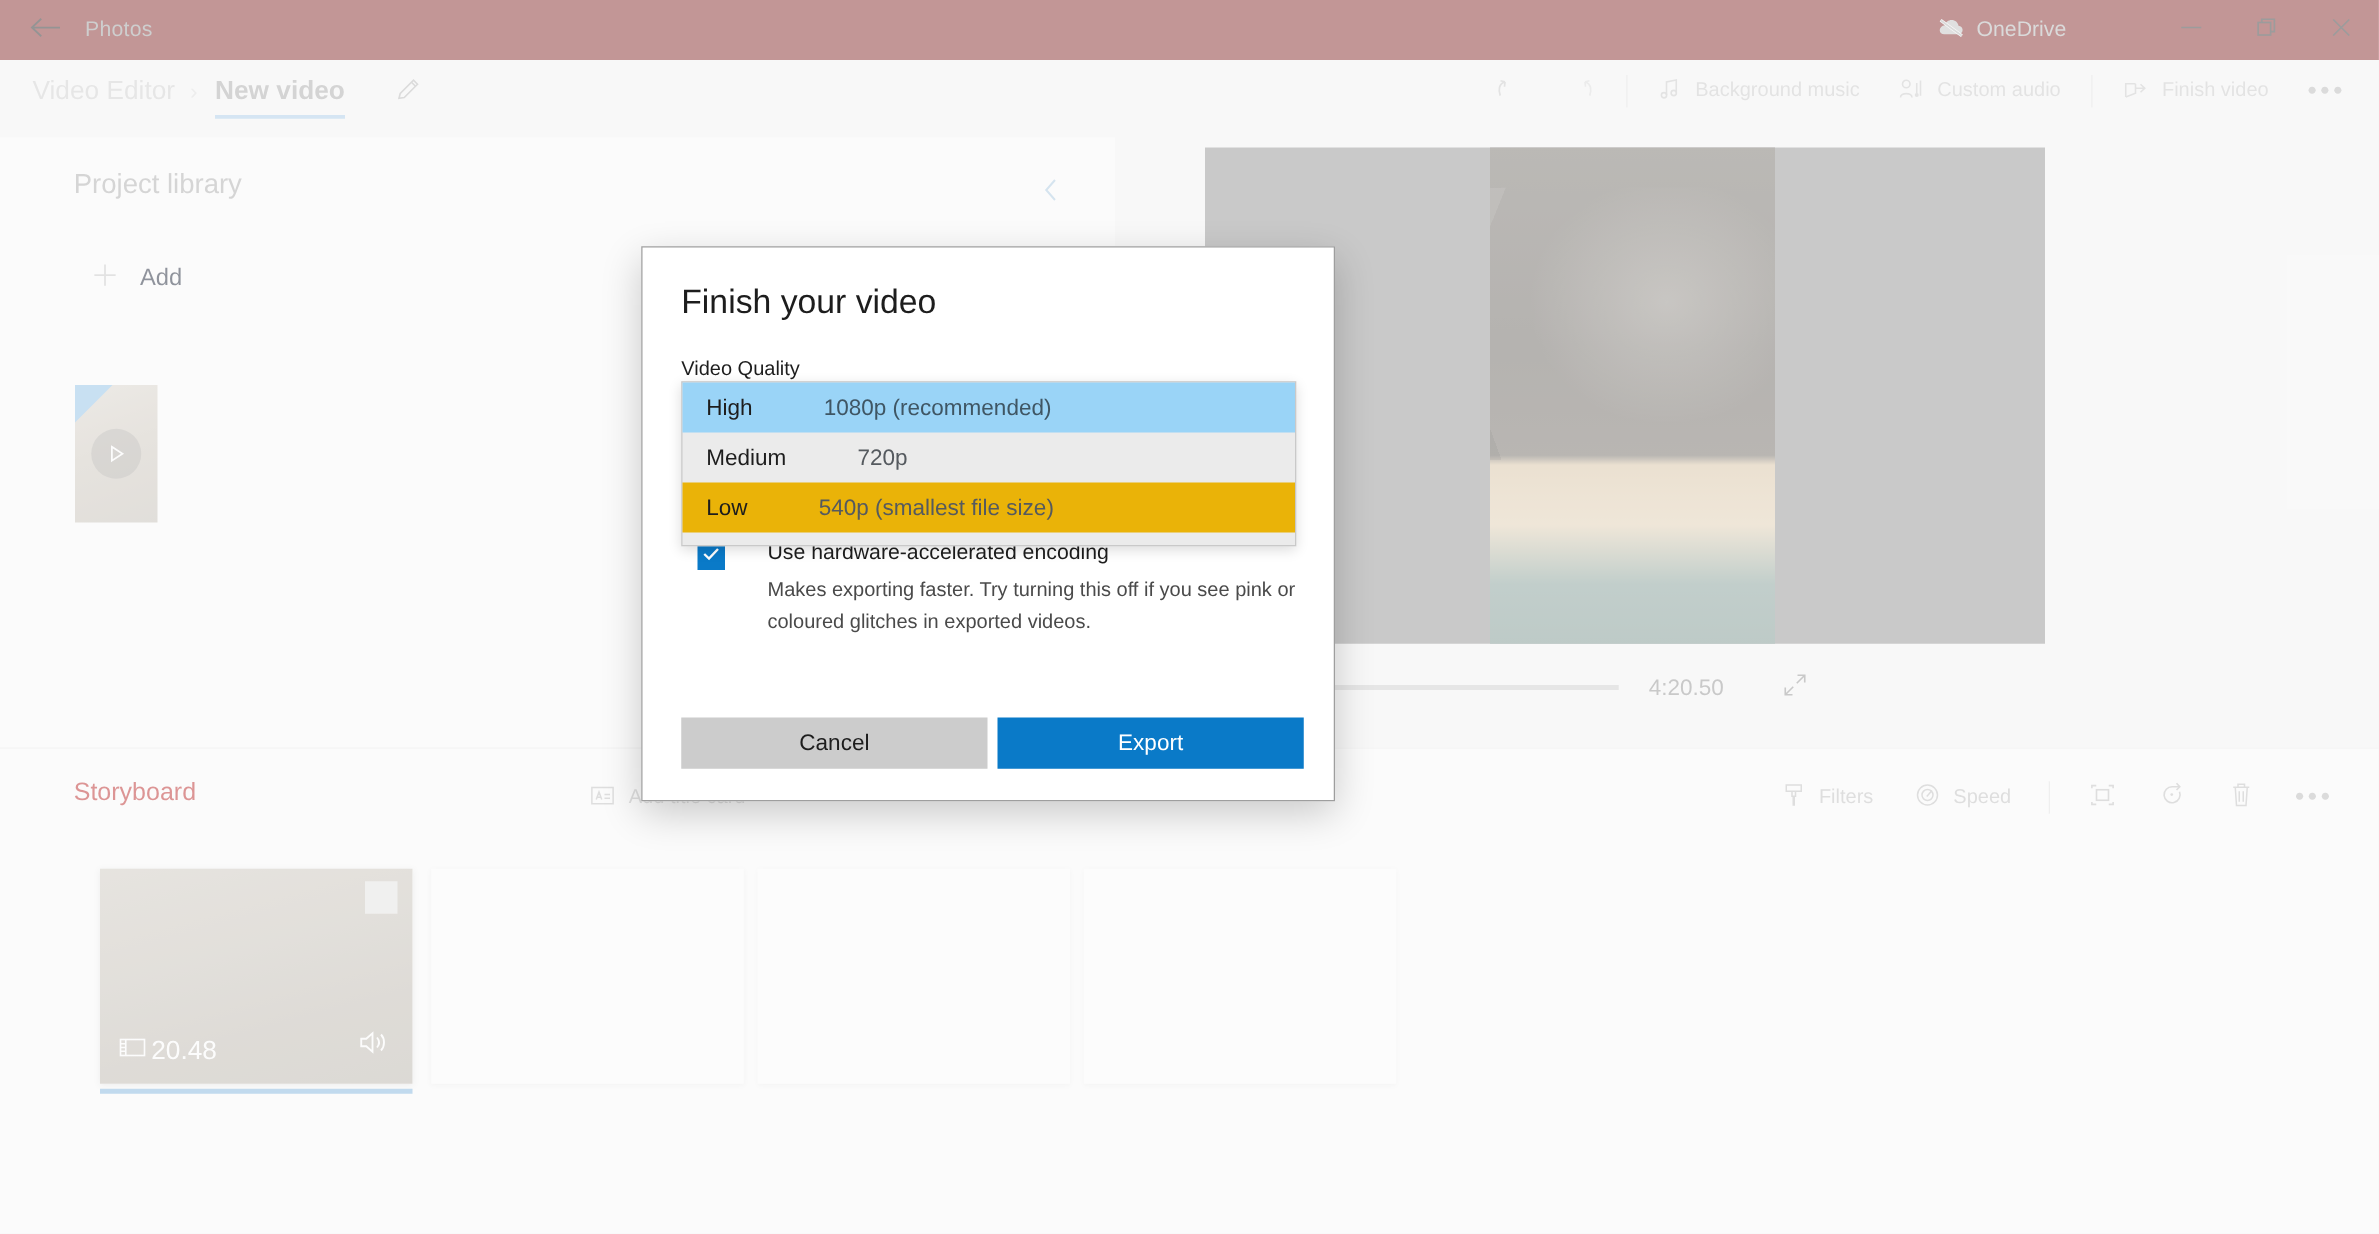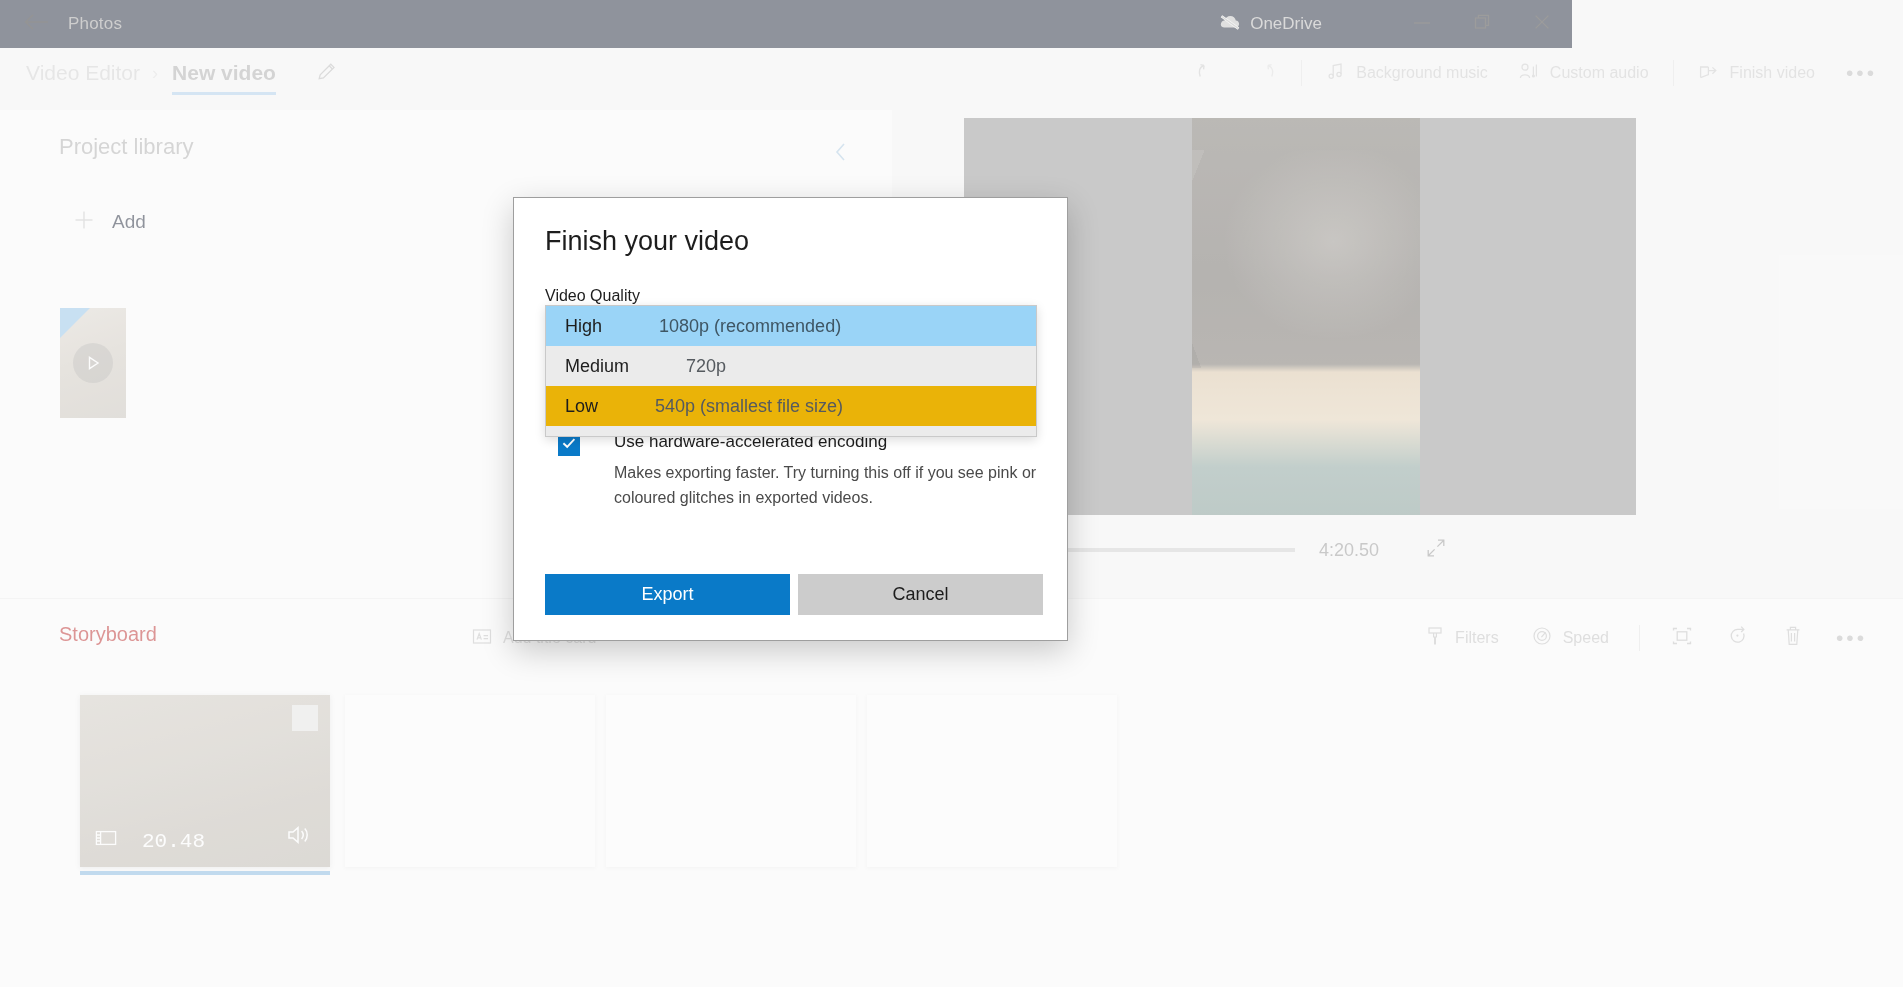--- a/index.html
+++ b/index.html
@@ -7,22 +7,22 @@
     width: 1903px; height: 987px;
     overflow: hidden;
     font-family: "Liberation Sans", sans-serif;
     background: #f7f7f7;
     -webkit-font-smoothing: antialiased;
   }
   #app { position: relative; width: 1903px; height: 987px; background: #f7f7f7; }
 
   
   .titlebar {
-    position: absolute; left: 0; top: 0; width: 1572px; height: 48px;
-    background: #0f172a;
+    position: absolute; left: 0; top: 0; width: 1903px; height: 48px;
+    background: #7f1d1d;
   }
   .back-btn {
     position: absolute; left: 10px; top: 0; width: 52px; height: 48px;
     display: flex; align-items: center; justify-content: center;
   }
   .back-btn svg { stroke: #1a1a1a; }
   .app-title {
     position: absolute; left: 68px; top: 0; height: 48px;
     display: flex; align-items: center;
     font-size: 17px; color: #9a9a9a; letter-spacing: .2px;
@@ -175,22 +175,22 @@
   .sb-card.filled {
     background: linear-gradient(165deg,#cfc9bf 0%,#c6c0b6 38%,#bdb7ad 68%,#b8b2a8 100%);
     box-shadow: 0 1px 5px rgba(0,0,0,.12);
   }
   .sb-card .selbox {
     position: absolute; right: 12px; top: 10px; width: 26px; height: 26px;
     background: rgba(236,236,236,.82);
   }
   .sb-card .dur {
     position: absolute; left: 14px; bottom: 14px;
-    display: flex; align-items: center; gap: 24px;
-    color: #ffffff; font-size: 21px; font-family: Liberation Mono, monospace;
+    display: flex; align-items: center; gap: 3px;
+    color: #ffffff; font-size: 21px;
   }
   .sb-card .spk { position: absolute; right: 16px; bottom: 16px; }
   .sb-card .selbar {
     position: absolute; left: 0; right: 0; bottom: -8px; height: 4px; background: #7cb3e0;
   }
 
   
   .scrim {
     position: absolute; inset: 0;
     background: rgba(250,250,250,.55);
@@ -528,22 +528,22 @@
           <svg width="16" height="14" viewBox="0 0 16 14" fill="none" stroke="#ffffff" stroke-width="1.9">
             <path d="M2.4 7.2 L6.2 10.8 L13.4 3.2"></path>
           </svg>
         </span>
       </span>
       <span class="chk-label">Use hardware-accelerated encoding</span>
       <span class="chk-desc">Makes exporting faster. Try turning this off if you see pink or coloured glitches in exported videos.</span>
     </div>
 
     <div class="dlg-buttons">
+      <button class="btn btn-secondary">Cancel</button>
       <button class="btn btn-primary">Export</button>
-      <button class="btn btn-secondary">Cancel</button>
     </div>
   </div>
 
   <div class="dropdown">
     <div class="dd-item selected">
       <span>High</span>
       <span class="sub">1080p (recommended)</span>
     </div>
     <div class="dd-item">
       <span>Medium</span>

